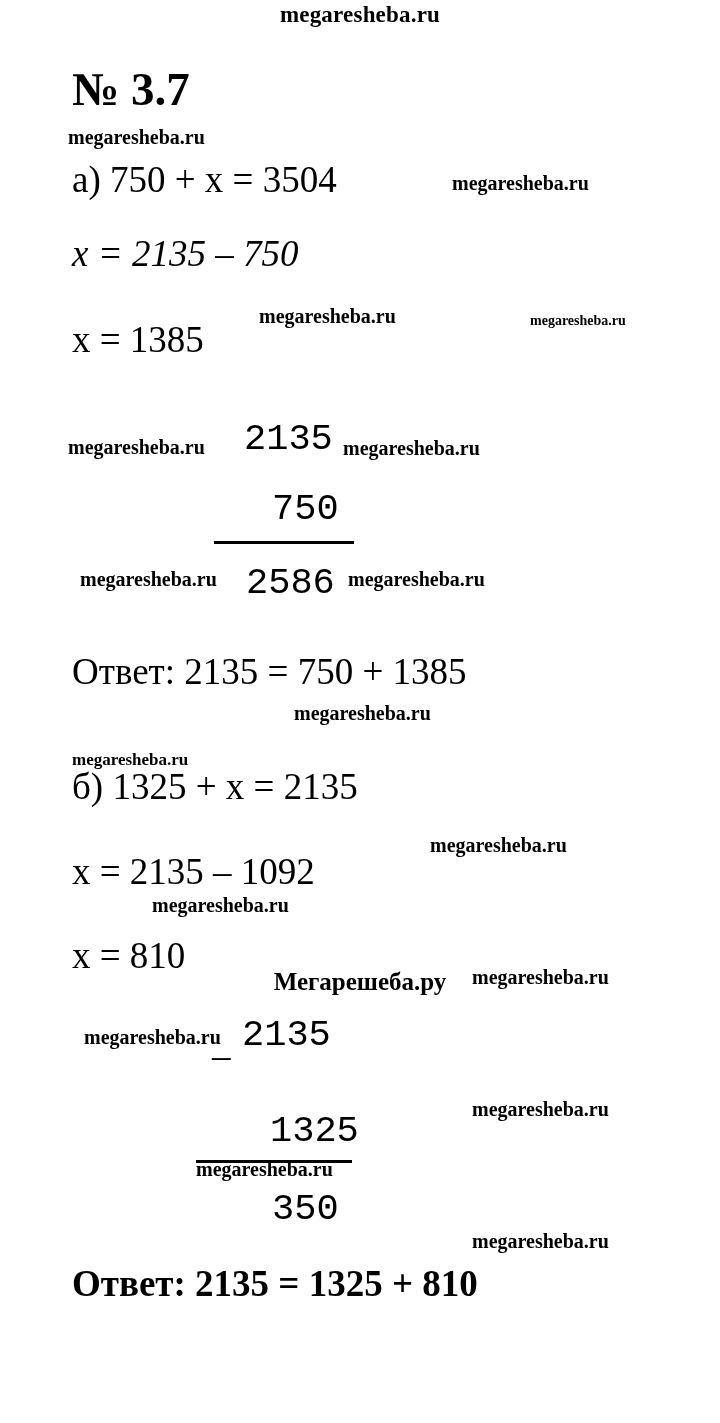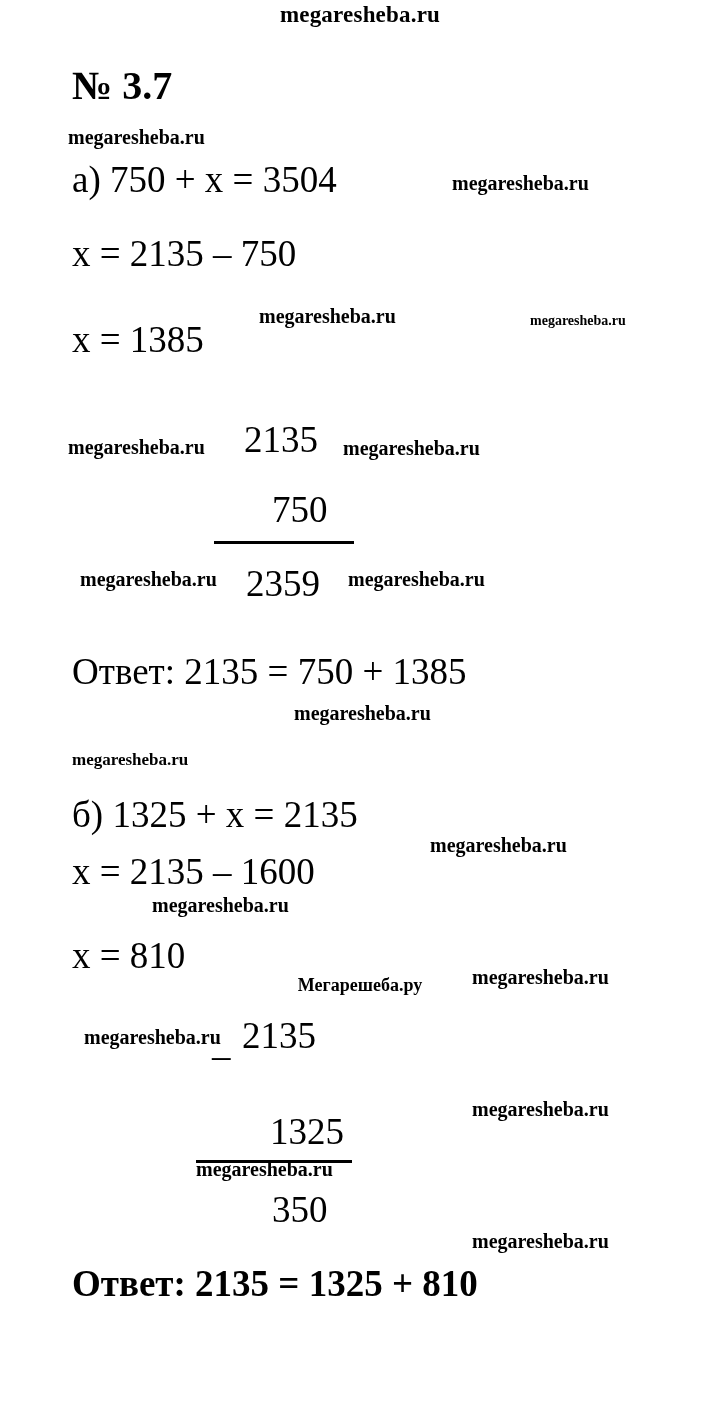--- a/index.html
+++ b/index.html
@@ -32,39 +32,39 @@
     letter-spacing: 0.2px;
   }
   .bottom-brand {
     position: absolute;
     bottom: 18px;
     left: 0;
     width: 720px;
     text-align: center;
     font-family: "Liberation Serif", serif;
     font-weight: bold;
-    font-size: 18px;
+    font-size: 25px;
   }
   .task-number {
     position: absolute;
     left: 72px;
     top: 62px;
-    font-size: 40px;
+    font-size: 47px;
     font-weight: bold;
     font-family: "Liberation Serif", serif;
   }
   .line {
     position: absolute;
     font-family: "Liberation Serif", serif;
     font-size: 37px;
     white-space: nowrap;
   }
   .col-num {
     position: absolute;
-    font-family: Liberation Serif, serif;
+    font-family: Liberation Mono, monospace;
     font-size: 37px;
     white-space: nowrap;
   }
   .rule {
     position: absolute;
     height: 3px;
     background: #000;
   }
   .minus-sign {
     position: absolute;
@@ -82,32 +82,32 @@
 </head>
 <body>
 
 <div class="page">
 
   <div class="top-brand">megaresheba.ru</div>
 
   <div class="task-number">№ 3.7</div>
 
   <div class="line" style="left:72px; top:158px;">а) 750 + х = 3504</div>
-  <div class="line" style="left:72px; top:232px;">х = 2135 – 750</div>
+  <div class="line" style="left:72px; top:232px;font-style:italic;">х = 2135 – 750</div>
   <div class="line" style="left:72px; top:318px;text-align:center;">х = 1385</div>
 
   <div class="col-num" style="left:244px; top:418px;">2135</div>
   <div class="col-num" style="left:272px; top:488px;">750</div>
   <div class="rule" style="left:214px; top:541px; width:140px;"></div>
-  <div class="col-num" style="left:246px; top:562px;">2359</div>
+  <div class="col-num" style="left:246px; top:562px;">2586</div>
 
   <div class="line" style="left:72px; top:650px;">Ответ: 2135 = 750 + 1385</div>
 
-  <div class="line" style="left:72px; top:765px;margin-top:28px;">б) 1325 + х = 2135</div>
-  <div class="line" style="left:72px; top:850px;">х = 2135 – 1600</div>
+  <div class="line" style="left:72px; top:765px;">б) 1325 + х = 2135</div>
+  <div class="line" style="left:72px; top:850px;">х = 2135 – 1092</div>
   <div class="line" style="left:72px; top:934px;">х = 810</div>
 
   <div class="minus-sign" style="left:212px; top:1034px;">–</div>
   <div class="col-num" style="left:242px; top:1014px;">2135</div>
   <div class="col-num" style="left:250px; top:1110px;margin-left:20px;">1325</div>
   <div class="rule" style="left:196px; top:1160px; width:156px;"></div>
   <div class="col-num" style="left:272px; top:1188px;">350</div>
 
   <div class="line" style="left:72px; top:1262px;font-weight:bold;">Ответ: 2135 = 1325 + 810</div>
 

